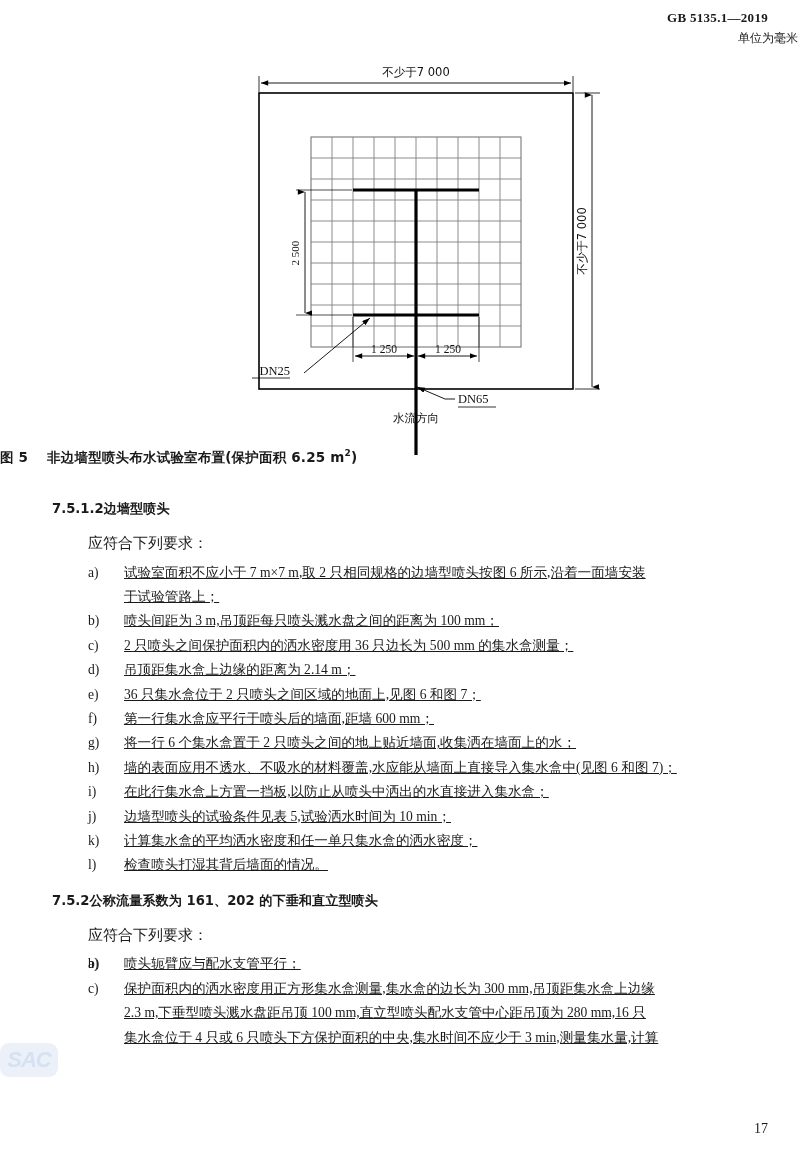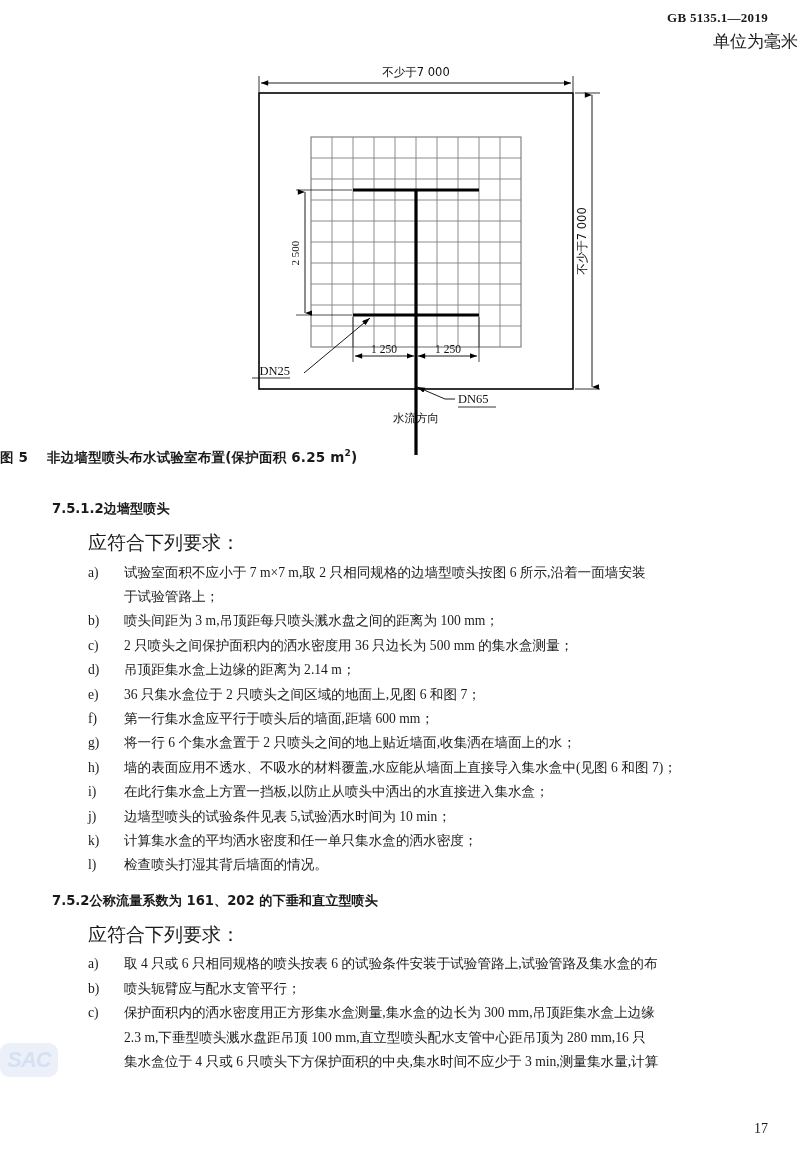--- a/index.html
+++ b/index.html
@@ -31,21 +31,21 @@
     font-family: "Liberation Serif", serif;
     font-size: 13px;
     letter-spacing: 0.3px;
     white-space: nowrap;
   }
   .std-code b { font-weight: bold; }
   .unit-note {
     position: absolute;
     right: 0;
     top: 30px;
-    font-size: 17px;
+    font-size: 12px;
     font-family: "DejaVu Sans", sans-serif;
     white-space: nowrap;
     color: #1a1a1a;
   }
 
   
   .watermark {
     position: absolute;
     left: 0px;
     top: 1043px;
@@ -98,39 +98,39 @@
   .clause-head {
     font-family: "DejaVu Sans", sans-serif;
     font-weight: bold;
     font-size: 13.2px;
     margin: 0 0 13px 0;
     white-space: nowrap;
   }
   .clause-head .num { }
   .lead {
     margin: 0 0 5px 36px;
-    font-size: 19px;
+    font-size: 15px;
     line-height: 24.5px;
   }
   .item-list { margin: 0; padding: 0; list-style: none; }
   .item {
     position: relative;
     padding-left: 72px;
     font-size: 13.6px;
     line-height: 24.4px;
     margin-bottom: 0px;
   }
   .item .marker {
     position: absolute;
     left: 36px;
     top: 0;
     width: 34px;
     font-size: 13.6px;
   }
-  .item .txt { display: block; }
+  .item .txt { display: block; text-decoration: underline; }
   .item .txt .cont { display: block; }
   .spacer-block { height: 14px; }
 
   .page-number {
     position: absolute;
     right: 30px;
     bottom: 12px;
     font-size: 14px;
     font-family: "Liberation Serif", serif;
   }
@@ -337,21 +337,20 @@
   <div class="spacer-block"></div>
 
   <div class="clause-head">
     <span class="num">7.5.2</span><span>公称流量系数为 161、202 的下垂和直立型喷头</span>
   </div>
   <p class="lead">应符合下列要求：</p>
   <ul class="item-list">
     <li class="item">
       <span class="marker">a)</span>
       <span class="txt">
-        <span class="cont">取 4 只或 6 只相同规格的喷头按表 6 的试验条件安装于试验管路上,试验管路及集水盒的布</span>
       </span>
     </li>
     <li class="item">
       <span class="marker">b)</span>
       <span class="txt">
         <span class="cont">喷头轭臂应与配水支管平行；</span>
       </span>
     </li>
     <li class="item">
       <span class="marker">c)</span>

